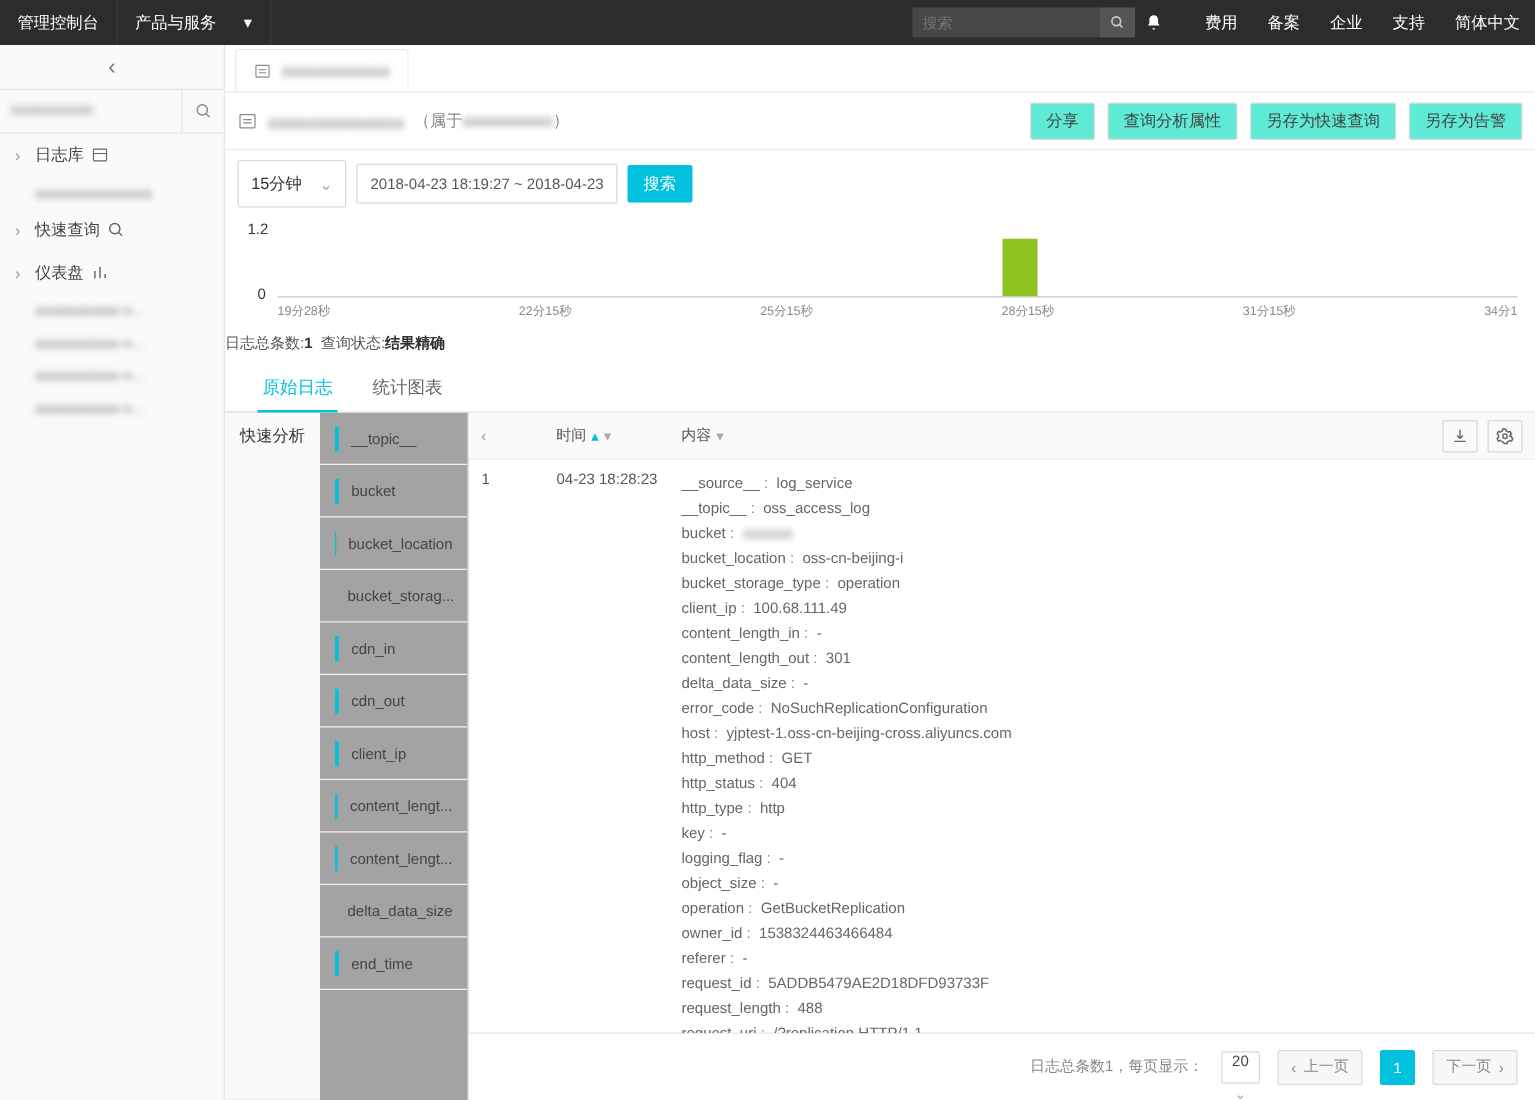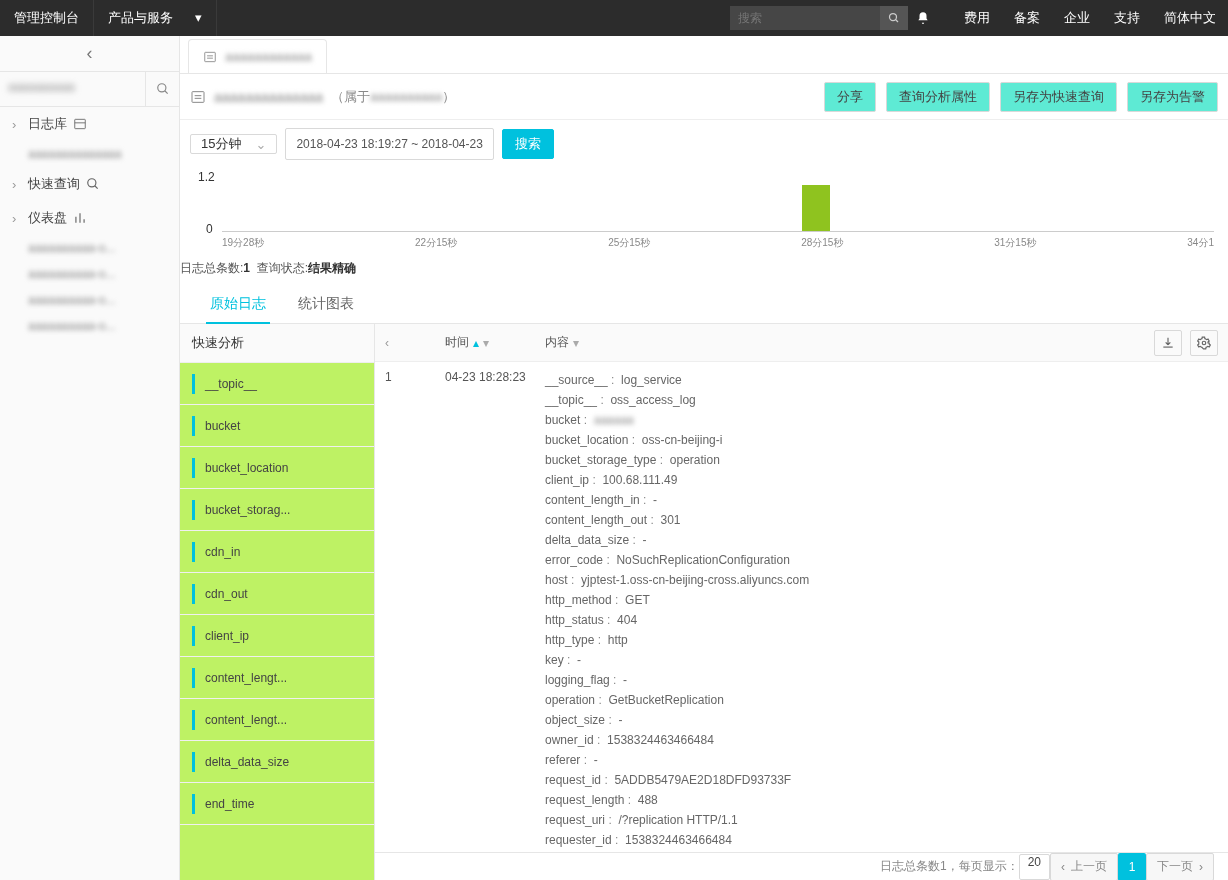--- a/index.html
+++ b/index.html
@@ -37,39 +37,39 @@
 .headerrow .title { display: flex; align-items: center; gap: 8px; font-size: 14px; color: #333; }
 .headerrow .owner { color: #888; font-size: 13px; }
 .spacer { flex: 1; }
 .btn { border: 1px solid #d9d9d9; background: #5eead4; height: 30px; padding: 0 12px; font-size: 13px; color: #444; cursor: pointer; border-radius: 2px; }
 .btn.primary { background: #00c1de; border-color: #00c1de; color: #fff; }
 
 .queryrow { display: flex; gap: 8px; align-items: center; padding: 8px 10px; }
 .query-input { flex: 1; display: flex; align-items: center; border: 1px solid #d9d9d9; height: 32px; padding: 0 8px; border-radius: 2px; }
 .query-input input { flex: 1; border: none; outline: none; font-size: 13px; color: #333; }
 .query-input .help { width: 18px; height: 18px; border-radius: 50%; background: #666; color: #fff; display: flex; align-items: center; justify-content: center; font-size: 11px; cursor: pointer; }
-.select { border: 1px solid #d9d9d9; height: 20px; padding: 0 10px; display: flex; align-items: center; gap: 14px; font-size: 13px; cursor: pointer; border-radius: 2px; }
+.select { border: 1px solid #d9d9d9; height: 38px; padding: 0 10px; display: flex; align-items: center; gap: 14px; font-size: 13px; cursor: pointer; border-radius: 2px; }
 .timerange { border: 1px solid #d9d9d9; height: 32px; padding: 4px 10px; display: flex; align-items: center; font-size: 12px; color: #555; border-radius: 2px; }
 
 .chart-area { padding: 4px 14px 0; position: relative; }
 .chart-ylab { position: absolute; }
 .chart-plot { margin-left: 28px; height: 60px; border-bottom: 1px solid #ccc; position: relative; }
 .chart-bar { position: absolute; bottom: 0; width: 28px; background: #8fc31f; }
 .chart-x { margin-left: 28px; display: flex; justify-content: space-between; font-size: 10px; color: #888; padding-top: 4px; }
 
 .statusline { text-align: left; font-size: 12px; color: #555; padding: 10px 0 8px; }
 .statusline b { color: #333; }
 
 .tabsrow2 { display: flex; padding: 0 14px; border-bottom: 1px solid #e6e6e6; }
 .tab2 { padding: 10px 16px; font-size: 14px; color: #666; cursor: pointer; position: relative; }
 .tab2.active { color: #00c1de; }
 .tab2.active::after { content:""; position:absolute; left: 12px; right: 12px; bottom:-1px; height:2px; background:#00c1de; }
 
 .bodyrow { display: flex; flex: 1; overflow: hidden; }
-.qa-panel { width: 195px; border-right: 1px solid #e6e6e6; display: flex; flex-direction: column; background: #bef264; }
+.qa-panel { width: 195px; border-right: 1px solid #e6e6e6; display: flex; flex-direction: row; background: #a3a3a3; }
 .qa-head { padding: 10px 12px; font-size: 13px; border-bottom: 1px solid #eee; background: #fafafa; }
 .qa-list { flex: 1; overflow-y: auto; }
 .qa-item { height: 42px; border-bottom: 1px solid #f0f0f0; display: flex; align-items: center; padding: 0 12px; font-size: 12px; color: #444; cursor: pointer; }
 .qa-item .bar { width: 3px; height: 20px; background: #00c1de; margin-right: 10px; }
 
 .logpane { flex: 1; display: flex; flex-direction: column; }
 .log-head { display: flex; align-items: center; height: 38px; border-bottom: 1px solid #eee; padding: 0 10px; font-size: 12px; color: #555; background: #fafafa; }
 .log-head .col-idx { width: 60px; display: flex; align-items: center; }
 .log-head .col-time { width: 100px; display: flex; align-items: center; gap: 4px; }
 .log-head .col-cont { flex: 1; display: flex; align-items: center; gap: 4px; }
@@ -79,21 +79,21 @@
 .log-body { flex: 1; overflow-y: auto; padding: 8px 10px; font-size: 12px; }
 .log-row { display: flex; align-items: flex-start; }
 .log-idx { width: 60px; color: #555; }
 .log-time { width: 100px; color: #555; }
 .log-content { flex: 1; }
 .kv-line { line-height: 20px; color: #555; }
 .kv-key { color: #666; }
 .kv-sep { color: #888; }
 .kv-val { color: #666; }
 
-.pager { height: 28px; border-top: 1px solid #e6e6e6; display: flex; align-items: center; justify-content: flex-end; padding: 0 14px; font-size: 12px; color: #888; background: #fff; }
+.pager { height: 54px; border-top: 1px solid #e6e6e6; display: flex; align-items: center; justify-content: flex-end; padding: 0 14px; gap: 14px; font-size: 12px; color: #888; background: #fff; }
 .page-sel { border: 1px solid #d9d9d9; height: 26px; padding: 0 8px; display: flex; align-items: center; gap: 12px; cursor: pointer; border-radius: 2px; color: #444; flex-direction: column; }
 .pg-btn { border: 1px solid #d9d9d9; height: 28px; padding: 0 10px; display: flex; align-items: center; gap: 6px; cursor: pointer; border-radius: 2px; color: #888; background: #f7f7f7; }
 .pg-num { width: 28px; height: 28px; background: #00c1de; color: #fff; display: flex; align-items: center; justify-content: center; border-radius: 2px; }
 
 svg { display: block; }
 </style>
 </head>
 <body>
 
 <div class="topbar">
@@ -346,22 +346,22 @@
                 <div class="kv-line"><span class="kv-key">content_length_in</span> <span class="kv-sep">:</span>&nbsp; <span class="kv-val">-</span></div>
                 <div class="kv-line"><span class="kv-key">content_length_out</span> <span class="kv-sep">:</span>&nbsp; <span class="kv-val">301</span></div>
                 <div class="kv-line"><span class="kv-key">delta_data_size</span> <span class="kv-sep">:</span>&nbsp; <span class="kv-val">-</span></div>
                 <div class="kv-line"><span class="kv-key">error_code</span> <span class="kv-sep">:</span>&nbsp; <span class="kv-val">NoSuchReplicationConfiguration</span></div>
                 <div class="kv-line"><span class="kv-key">host</span> <span class="kv-sep">:</span>&nbsp; <span class="kv-val">yjptest-1.oss-cn-beijing-cross.aliyuncs.com</span></div>
                 <div class="kv-line"><span class="kv-key">http_method</span> <span class="kv-sep">:</span>&nbsp; <span class="kv-val">GET</span></div>
                 <div class="kv-line"><span class="kv-key">http_status</span> <span class="kv-sep">:</span>&nbsp; <span class="kv-val">404</span></div>
                 <div class="kv-line"><span class="kv-key">http_type</span> <span class="kv-sep">:</span>&nbsp; <span class="kv-val">http</span></div>
                 <div class="kv-line"><span class="kv-key">key</span> <span class="kv-sep">:</span>&nbsp; <span class="kv-val">-</span></div>
                 <div class="kv-line"><span class="kv-key">logging_flag</span> <span class="kv-sep">:</span>&nbsp; <span class="kv-val">-</span></div>
+                <div class="kv-line"><span class="kv-key">object_size</span> <span class="kv-sep">:</span>&nbsp; <span class="kv-val">-</span></div>
                 <div class="kv-line"><span class="kv-key">operation</span> <span class="kv-sep">:</span>&nbsp; <span class="kv-val">GetBucketReplication</span></div>
-                <div class="kv-line"><span class="kv-key">object_size</span> <span class="kv-sep">:</span>&nbsp; <span class="kv-val">-</span></div>
                 <div class="kv-line"><span class="kv-key">owner_id</span> <span class="kv-sep">:</span>&nbsp; <span class="kv-val">1538324463466484</span></div>
                 <div class="kv-line"><span class="kv-key">referer</span> <span class="kv-sep">:</span>&nbsp; <span class="kv-val">-</span></div>
                 <div class="kv-line"><span class="kv-key">request_id</span> <span class="kv-sep">:</span>&nbsp; <span class="kv-val">5ADDB5479AE2D18DFD93733F</span></div>
                 <div class="kv-line"><span class="kv-key">request_length</span> <span class="kv-sep">:</span>&nbsp; <span class="kv-val">488</span></div>
                 <div class="kv-line"><span class="kv-key">request_uri</span> <span class="kv-sep">:</span>&nbsp; <span class="kv-val">/?replication HTTP/1.1</span></div>
                 <div class="kv-line"><span class="kv-key">requester_id</span> <span class="kv-sep">:</span>&nbsp; <span class="kv-val">1538324463466484</span></div>
               </div>
           </div>
         </div>
 

